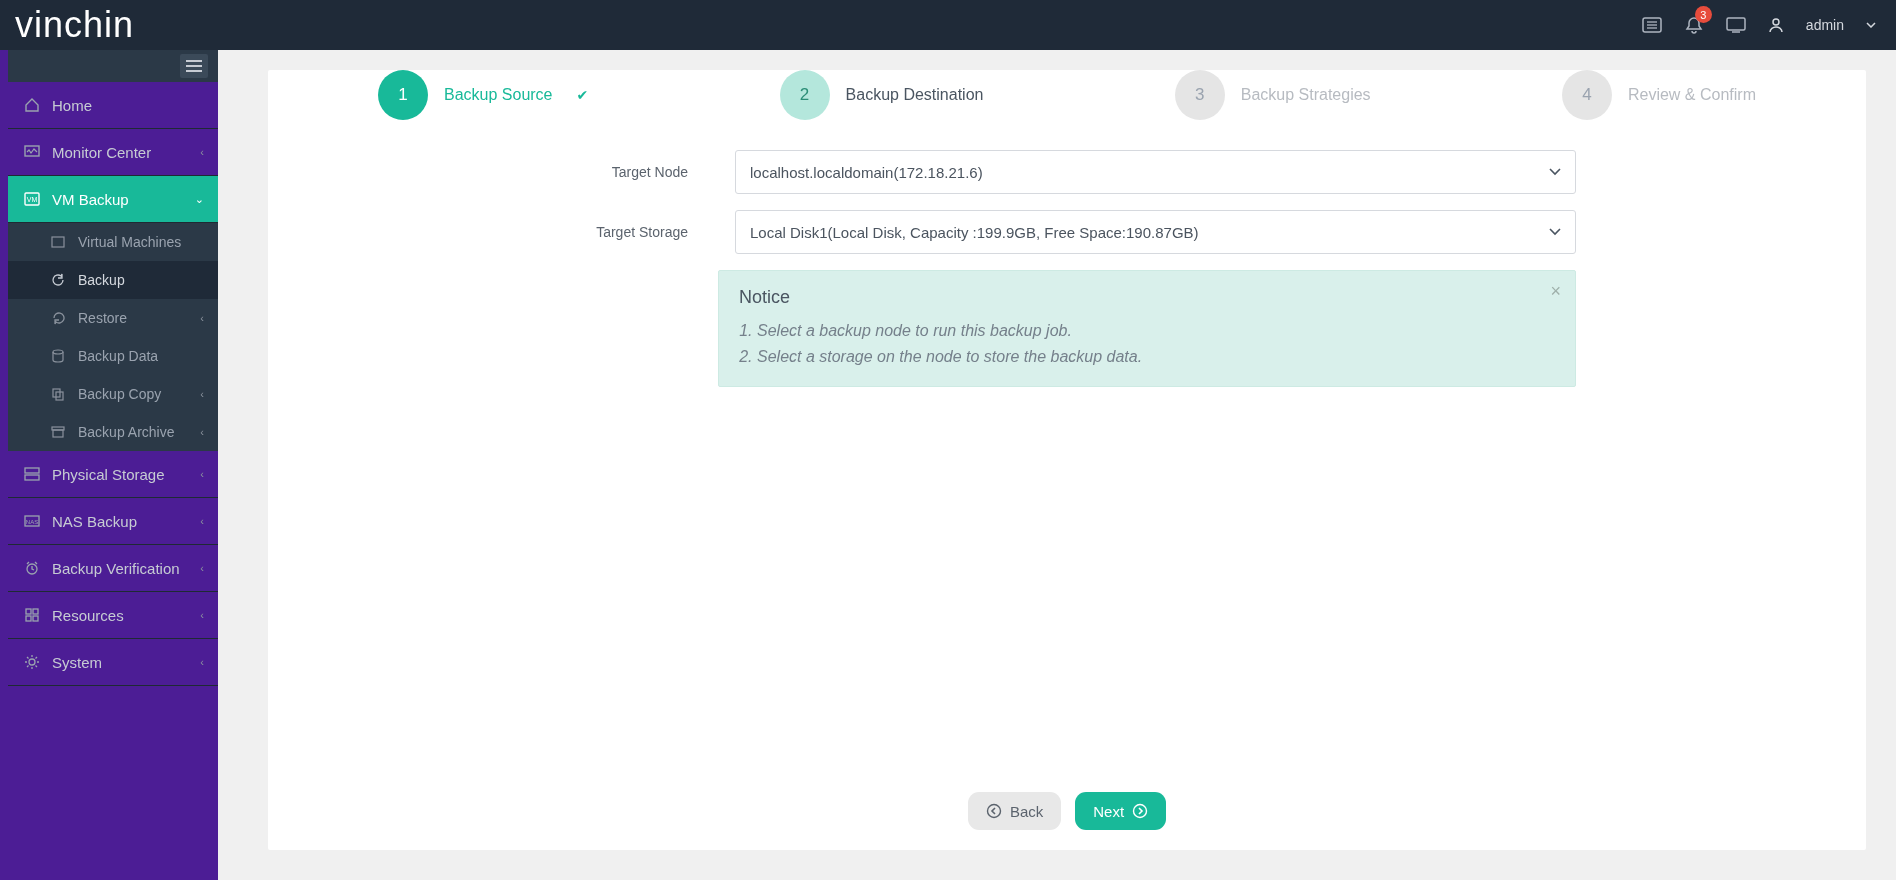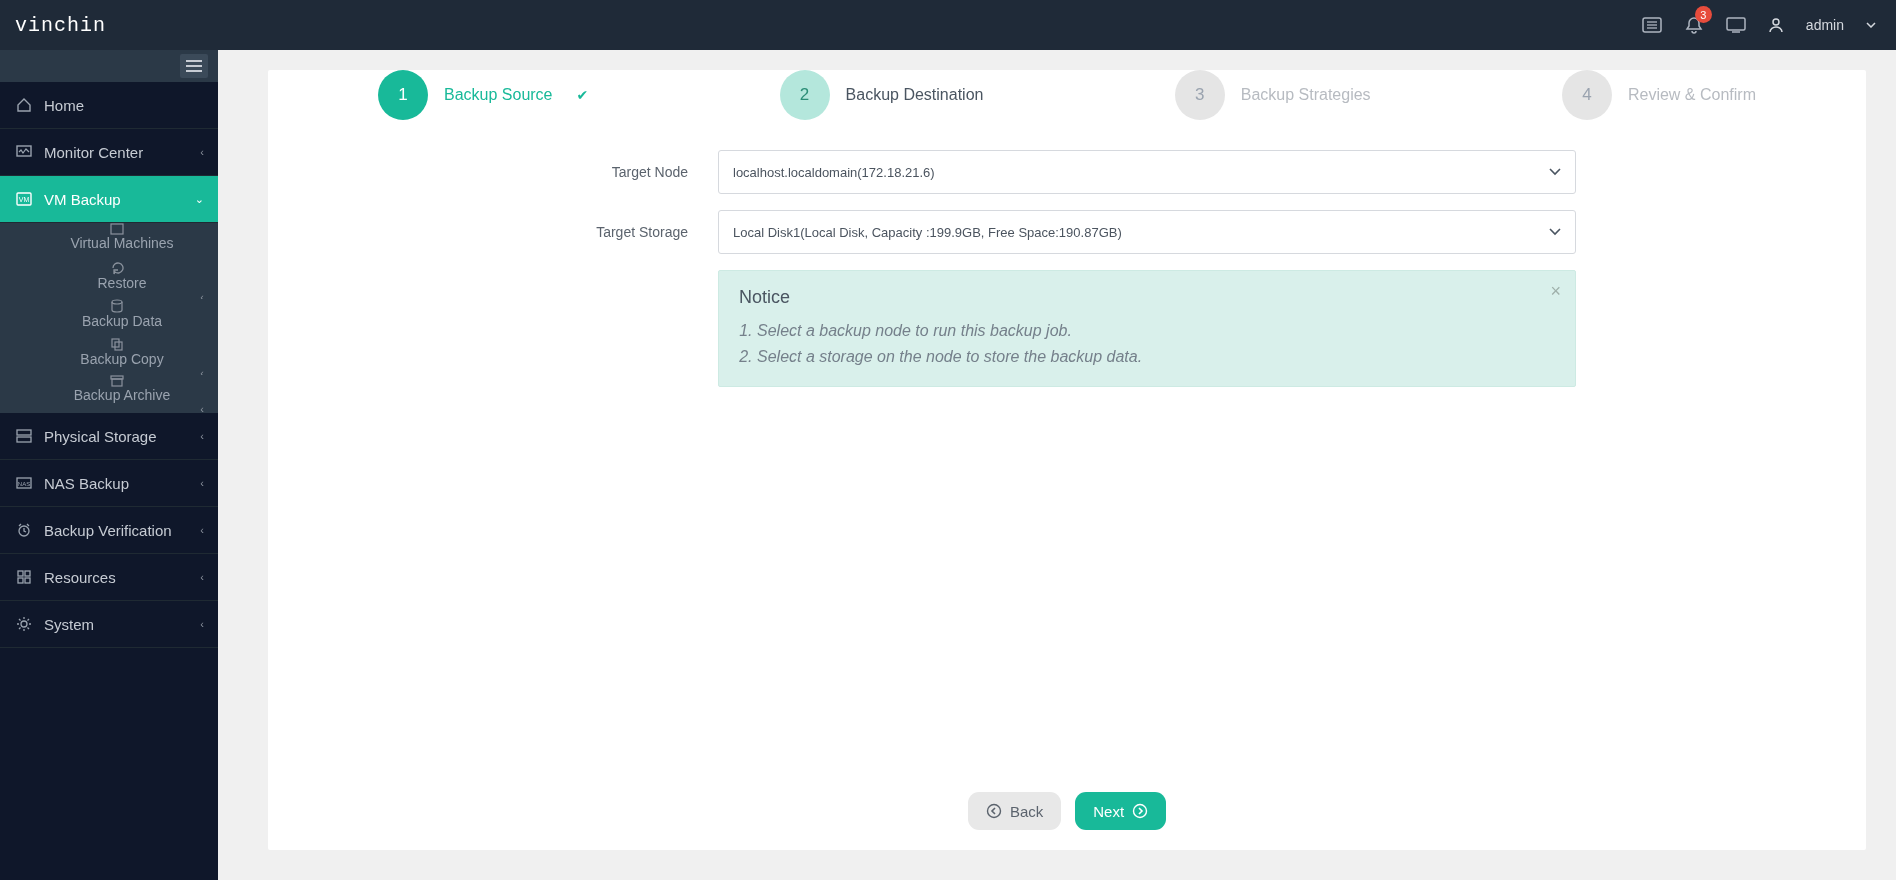--- a/index.html
+++ b/index.html
@@ -16,25 +16,24 @@
   .topbar {
     height: 50px;
     background: #1f2a38;
     display: flex;
     align-items: center;
     justify-content: space-between;
     padding: 0 20px 0 15px;
     color: #d4d8de;
   }
   .logo {
-    font-size: 20px;
+    font-size: 36px;
     font-weight: 400;
     letter-spacing: 1px;
     color: #fff;
-    font-family: Liberation Mono, monospace;
   }
   .logo .vin { color: #fff; font-weight: 300;}
   .logo .chin { color: #fff; font-weight: 300; }
   .topbar-right {
     display: flex;
     align-items: center;
     gap: 22px;
   }
   .topbar-icon {
     width: 20px;
@@ -68,22 +67,23 @@
     color: #d4d8de;
   }
 
   
   .sidebar {
     position: absolute;
     top: 50px;
     left: 0;
     width: 218px;
     bottom: 0;
-    background: #0f172a;
+    background: #4c1d95;
     color: #c6cbd3;
+    padding-left: 8px;
   }
   .sidebar-toggle {
     height: 32px;
     display: flex;
     justify-content: flex-end;
     align-items: center;
     padding-right: 10px;
     background: #2b3947;
   }
   .hamburger {
@@ -122,21 +122,20 @@
   .nav-subitem {
     display: flex;
     align-items: center;
     padding: 0 14px 0 40px;
     height: 38px;
     font-size: 14px;
     color: #9aa3af;
     cursor: pointer;
     background: #2b3947;
     position: relative;
-    flex-direction: column;
   }
   .nav-subitem.active {
     background: #1f2a38;
     color: #d4d8de;
   }
   .nav-icon {
     width: 20px;
     display: inline-flex;
     justify-content: center;
     margin-right: 10px;
@@ -216,24 +215,25 @@
   }
   .form-control {
     flex: 1;
     height: 44px;
     border: 1px solid #d6d9de;
     border-radius: 3px;
     padding: 0 14px;
     display: flex;
     align-items: center;
     justify-content: space-between;
-    font-size: 13px;
+    font-size: 15px;
     color: #4b545f;
     cursor: pointer;
     background: #fff;
+    margin-left: 17px;
   }
   .notice {
     margin-left: 290px;
     background: #d9f0eb;
     border: 1px solid #cdeae3;
     padding: 16px 20px;
     position: relative;
     border-radius: 2px;
   }
   .notice h4 {
@@ -363,20 +363,28 @@
     <span class="nav-caret" style="color:#fff">⌄</span>
   </div>
 
   <div class="nav-subitem">
     <span class="nav-icon">
         <svg width="14" height="12" viewBox="0 0 14 12">
           <rect x="1" y="1" width="12" height="10" fill="none" stroke="#8a929d" stroke-width="1.2"></rect>
         </svg>
       </span>
     <span>Virtual Machines</span>
+  </div>
+  <div class="nav-subitem active">
+    <span class="nav-icon">
+        <svg width="14" height="14" viewBox="0 0 14 14">
+          <path d="M12 7a5 5 0 1 1-2-4l1-2v4h-4" fill="none" stroke="#c6cbd3" stroke-width="1.3"></path>
+        </svg>
+      </span>
+    <span>Backup</span>
   </div>
   <div class="nav-subitem">
     <span class="nav-icon">
         <svg width="14" height="14" viewBox="0 0 14 14">
           <path d="M3 7a5 5 0 1 1 2 4l-1 2v-4h4" fill="none" stroke="#8a929d" stroke-width="1.3"></path>
         </svg>
       </span>
     <span>Restore</span>
     <span class="nav-caret">‹</span>
   </div>

